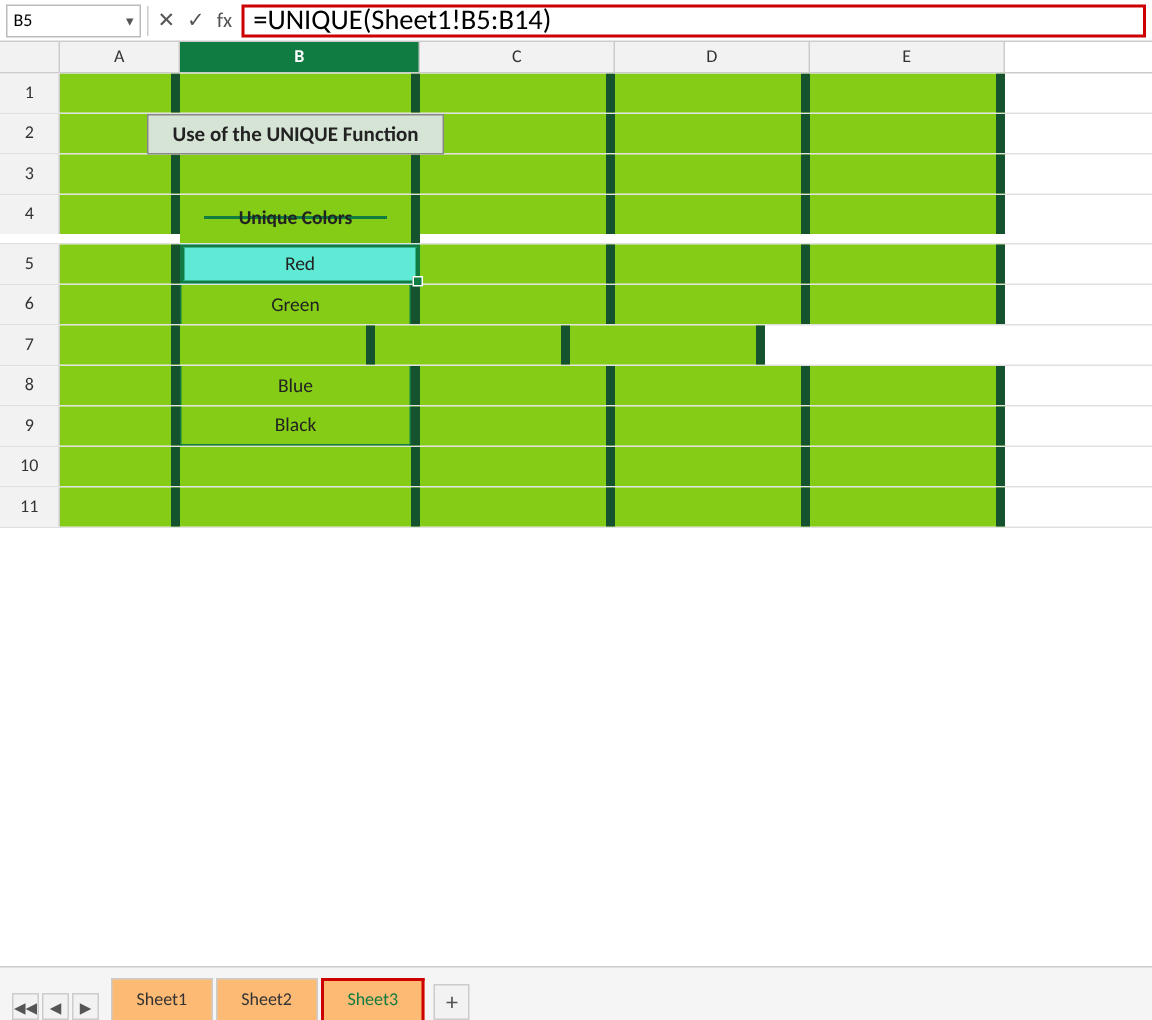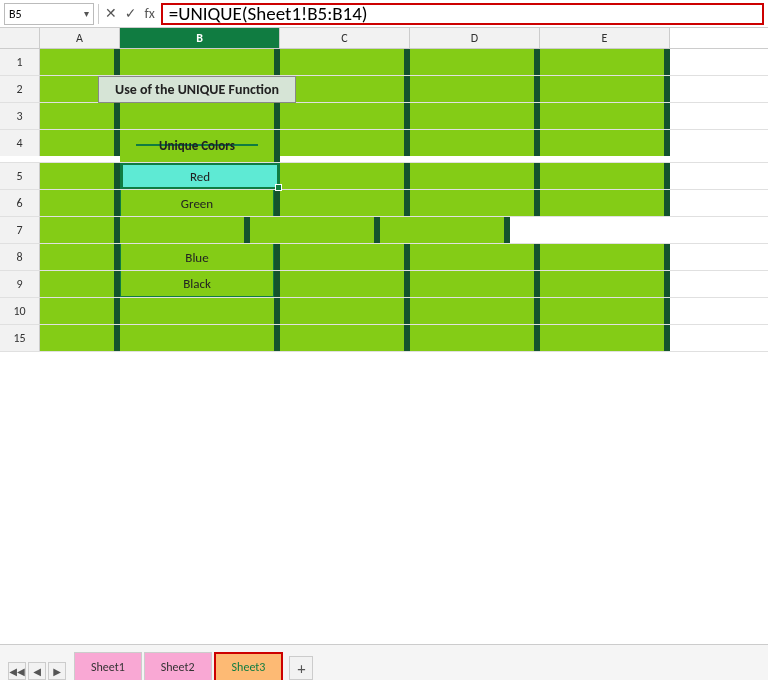--- a/index.html
+++ b/index.html
@@ -220,21 +220,21 @@
       color: #555;
     }
     .tab {
       height: 28px;
       padding: 0 16px;
       display: flex;
       align-items: center;
       justify-content: center;
       border: 1px solid #ccc;
       border-bottom: none;
-      background: #f9a8d4;
+      background: #fdba74;
       cursor: pointer;
       font-size: 12px;
       color: #333;
       margin-right: 2px;
     }
     .tab.active {
       background: #fdba74;
       font-weight: normal;
       color: #107c41;
       border: 2px solid #c00;
@@ -382,21 +382,21 @@
     <div class="row">
       <div class="row-header">10</div>
       <div class="cell cell-a"></div>
       <div class="cell cell-b"></div>
       <div class="cell cell-c"></div>
       <div class="cell cell-d"></div>
       <div class="cell cell-e"></div>
     </div>
 
     <div class="row">
-      <div class="row-header">15</div>
+      <div class="row-header">11</div>
       <div class="cell cell-a"></div>
       <div class="cell cell-b"></div>
       <div class="cell cell-c"></div>
       <div class="cell cell-d"></div>
       <div class="cell cell-e"></div>
     </div>
 
   </div>
 </div>
 

